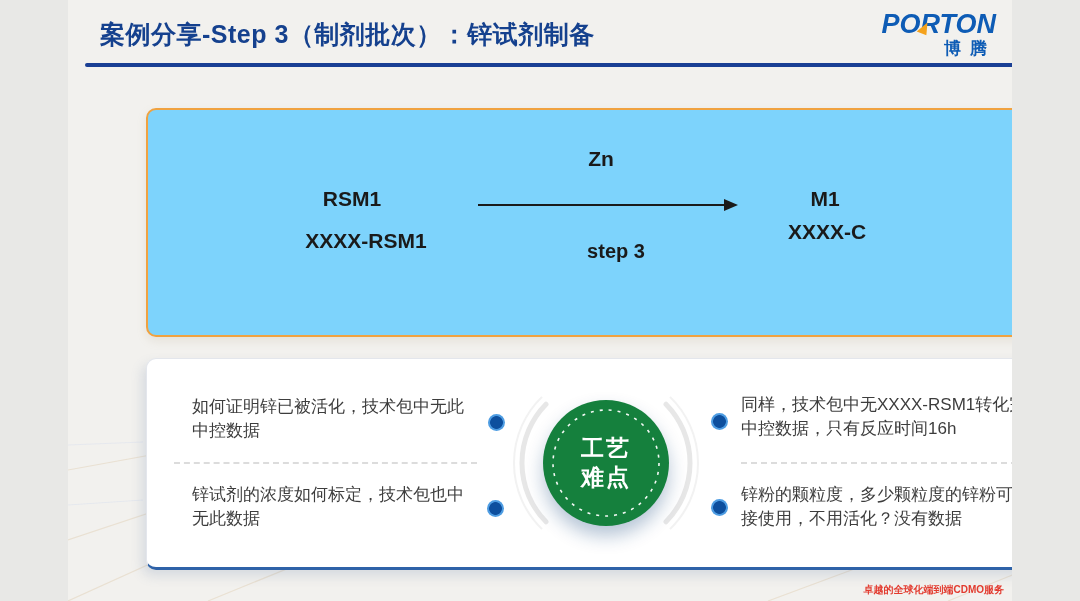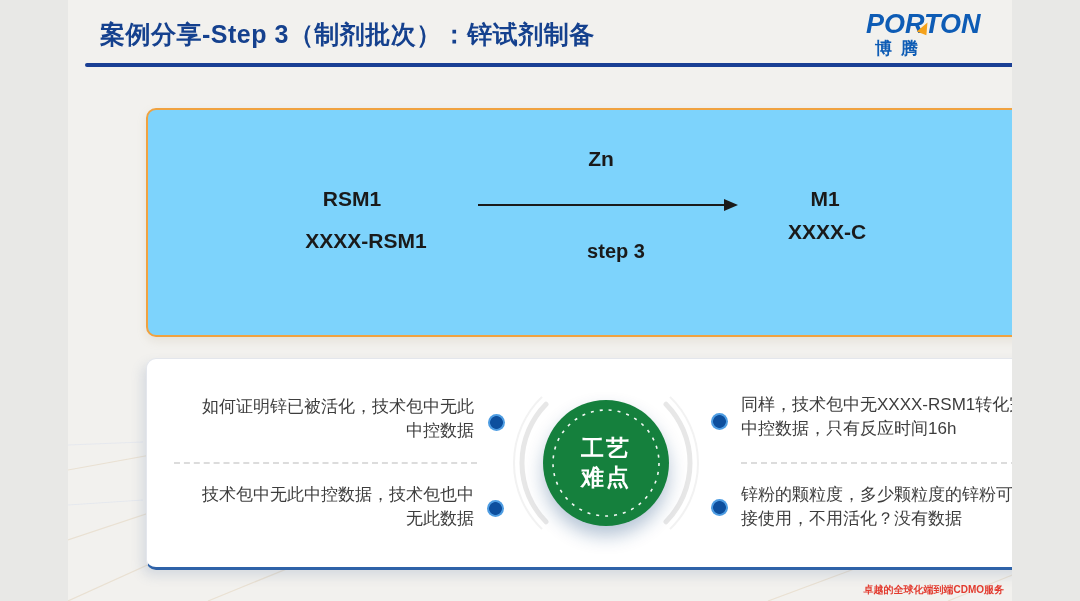--- a/index.html
+++ b/index.html
@@ -11,21 +11,21 @@
   .bg-lines{position:absolute;left:0;top:0;width:1080px;height:601px;pointer-events:none;}
 
   
   .page-title{
     position:absolute;left:32px;top:18px;margin:0;
     font-size:25px;font-weight:800;color:#15418e;letter-spacing:.5px;white-space:nowrap;
   }
   .title-underline{
     position:absolute;left:17px;top:63px;width:1046px;height:4px;background:#1a3f94;border-radius:2px;
   }
-  .logo{position:absolute;right:16px;top:10px;width:130px;text-align:left;}
+  .logo{position:absolute;right:16px;top:10px;width:130px;text-align:right;}
   .logo-brand{
     display:block;font-size:27px;font-weight:900;color:#0e5cb5;
     letter-spacing:0;font-style:italic;line-height:28px;white-space:nowrap;
   }
   .logo-accent{
     position:absolute;left:52px;top:16px;width:0;height:0;
     border-left:5px solid transparent;border-right:9px solid transparent;
     border-top:9px solid #f5a21b;transform:rotate(-40deg);
   }
   .logo-cn{
@@ -49,21 +49,21 @@
   .rc-arrow{position:absolute;left:330px;top:87px;}
 
   
   .difficulty-card{
     position:absolute;left:78px;top:358px;width:920px;height:212px;
     background:#ffffff;border-radius:10px;
     border:1px solid #e3e6ec;border-bottom:3px solid #2e62a8;
     box-shadow:-4px 6px 12px rgba(90,115,160,.18);
   }
   .diff-item{position:absolute;color:#3d3d3d;font-size:17px;line-height:24px;}
-  .diff-left{width:282px;text-align:right;left:45px;}
+  .diff-left{width:282px;text-align:left;left:45px;}
   .diff-right{width:320px;text-align:left;left:594px;}
   .item-1{top:36px;}
   .item-2{top:124px;}
   .item-3{top:34px;}
   .item-4{top:124px;}
   .diff-divider{position:absolute;top:103px;height:0;border-top:2px dashed #dcdcdc;}
   .divider-left{left:27px;width:303px;}
   .divider-right{left:594px;width:296px;}
   .bullet-dot{
     position:absolute;width:17px;height:17px;border-radius:50%;
@@ -133,21 +133,21 @@
       <polygon points="246,2 260,8 246,14" fill="#1a1a1a"></polygon>
     </svg>
     <span class="rc-text rc-step">step 3</span>
     <span class="rc-text rc-product-code">M1</span>
     <span class="rc-text rc-product-name">XXXX-C</span>
   </section>
 
   <section class="difficulty-card">
     <div class="diff-item diff-left item-1">如何证明锌已被活化，技术包中无此中控数据</div>
     <div class="diff-divider divider-left"></div>
-    <div class="diff-item diff-left item-2">技术包中无此中控数据，技术包也中无此数据</div>
+    <div class="diff-item diff-left item-2">锌试剂的浓度如何标定，技术包也中无此数据</div>
 
     <span class="bullet-dot dot-1"></span>
     <span class="bullet-dot dot-2"></span>
     <span class="bullet-dot dot-3"></span>
     <span class="bullet-dot dot-4"></span>
 
     <svg class="badge-arcs" viewBox="0 0 200 200">
       <path d="M 40 41.2 A 84 84 0 0 0 40 158.8" fill="none" stroke="#e7e7e7" stroke-width="5" stroke-linecap="round"></path>
       <path d="M 160 41.2 A 84 84 0 0 1 160 158.8" fill="none" stroke="#e7e7e7" stroke-width="5" stroke-linecap="round"></path>
       <path d="M 36 33.9 A 92 92 0 0 0 36 166.1" fill="none" stroke="#f2f2f2" stroke-width="2"></path>

